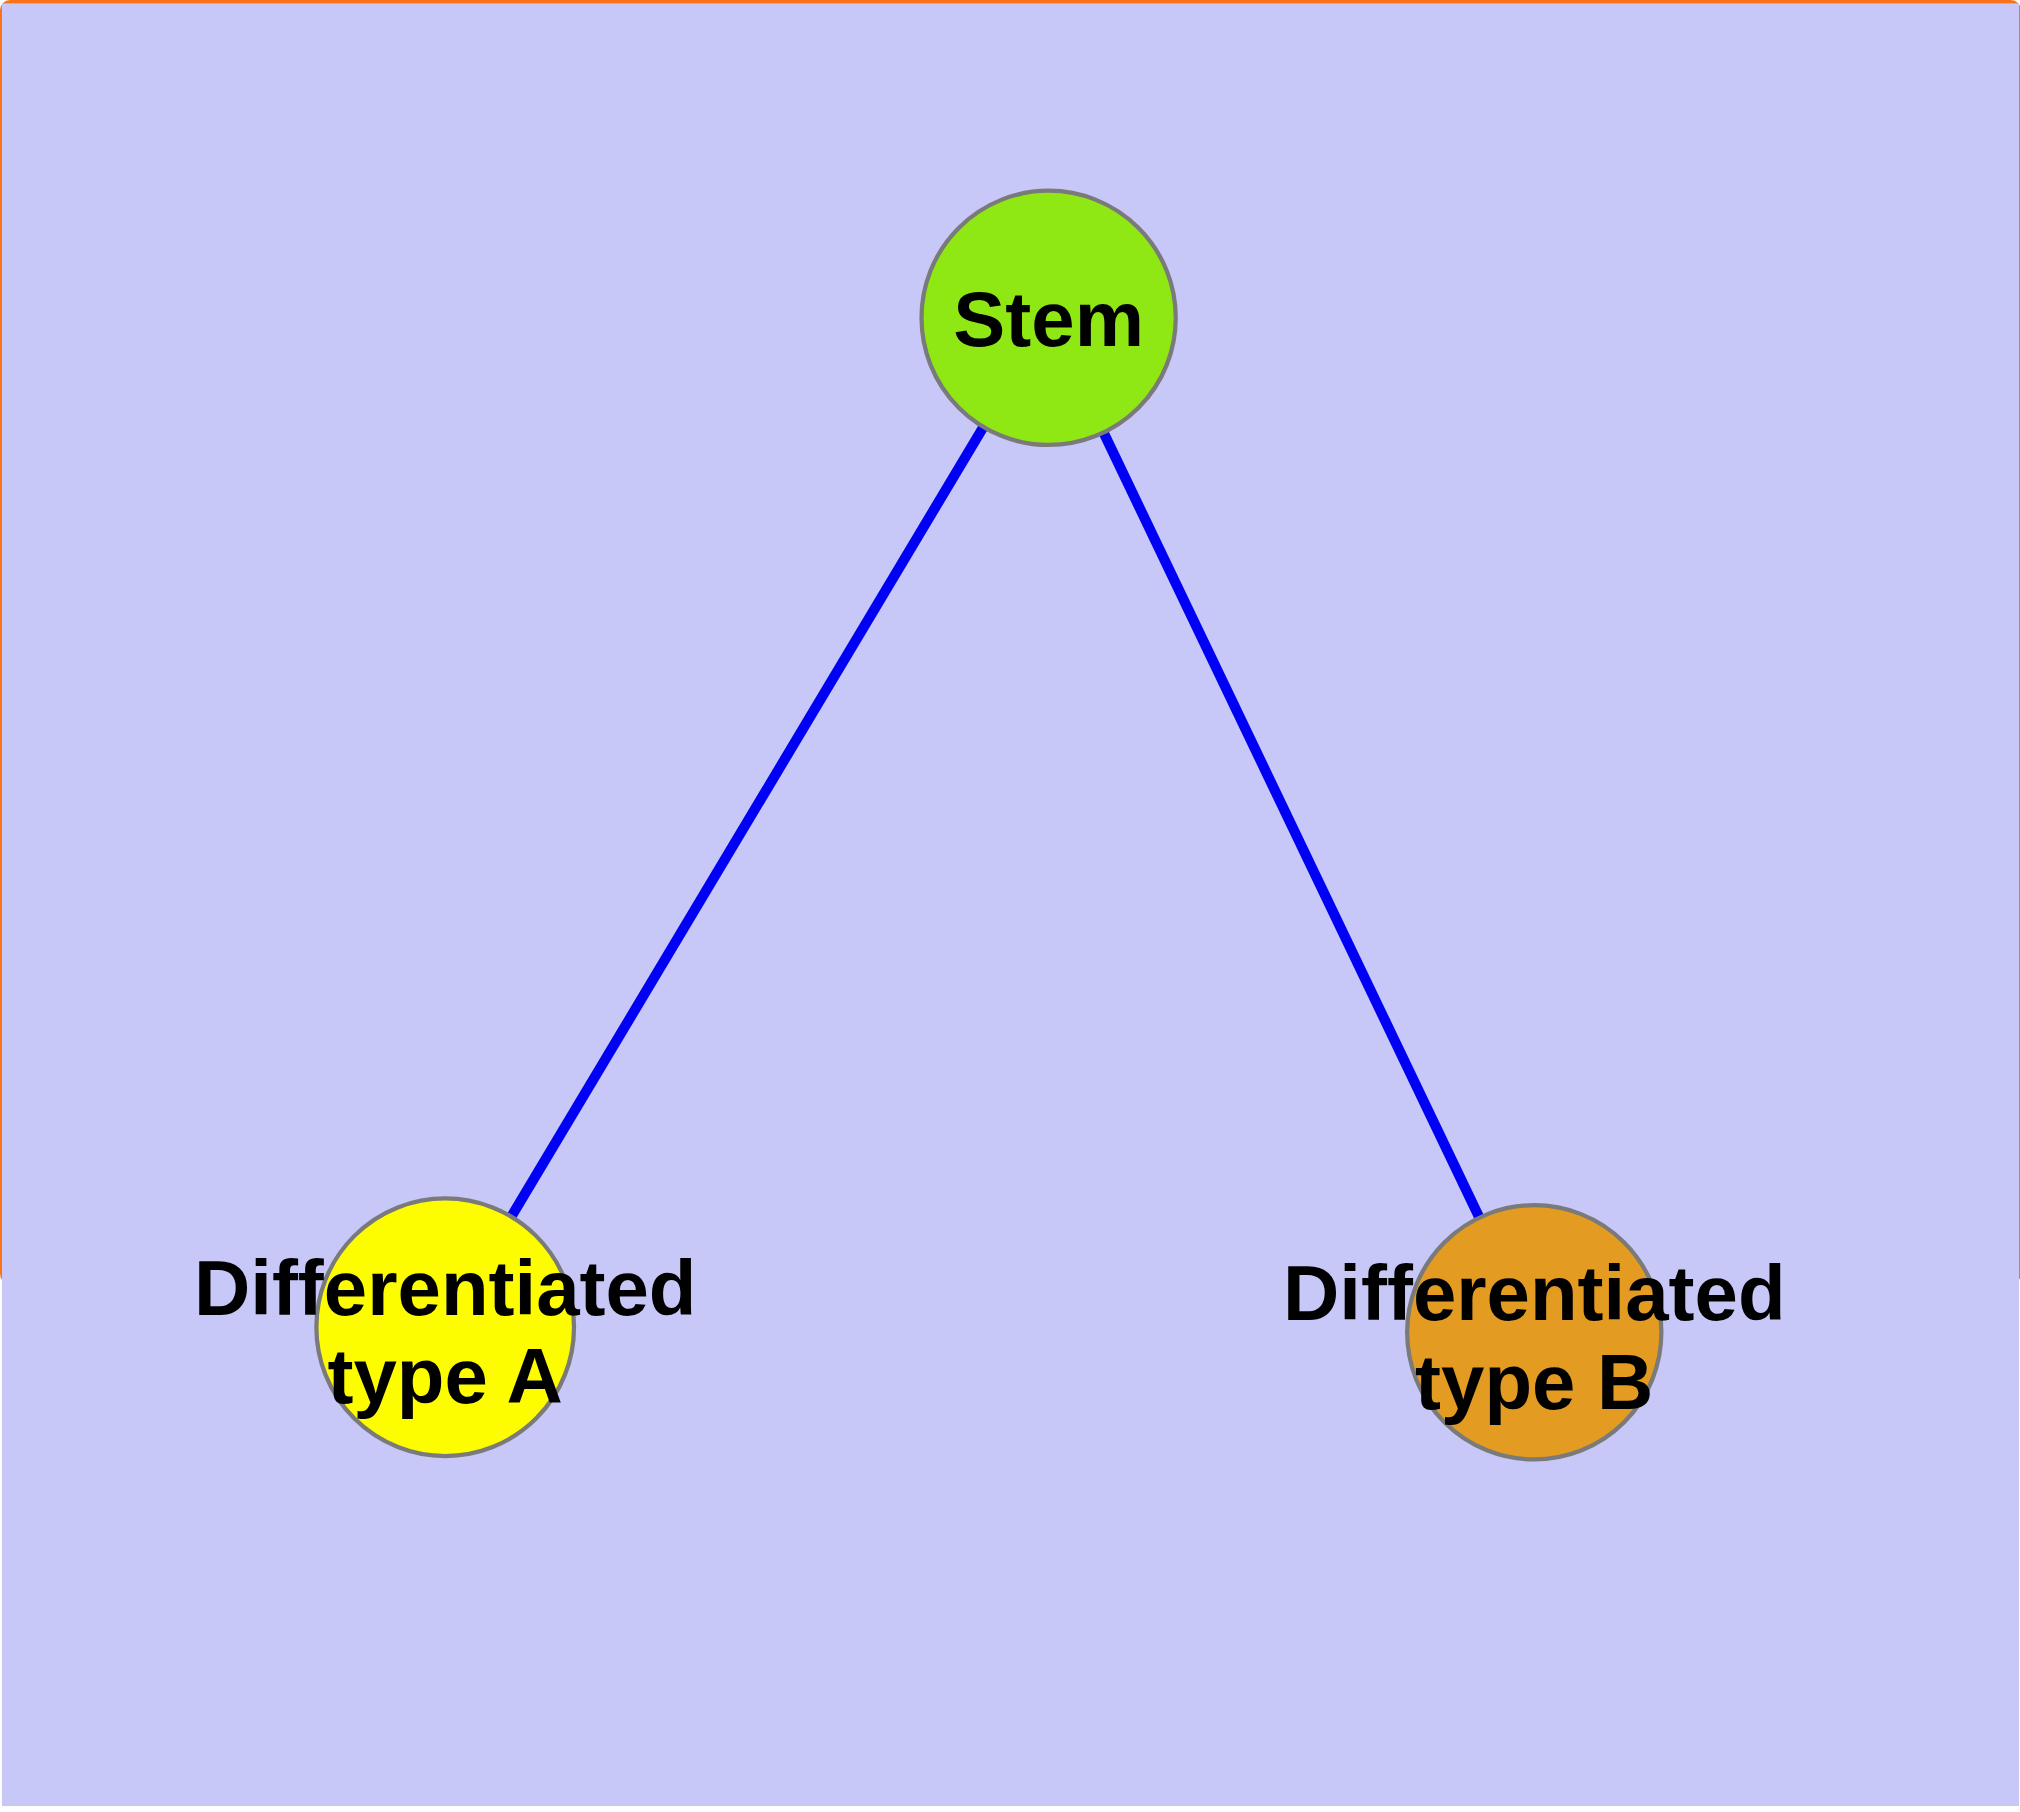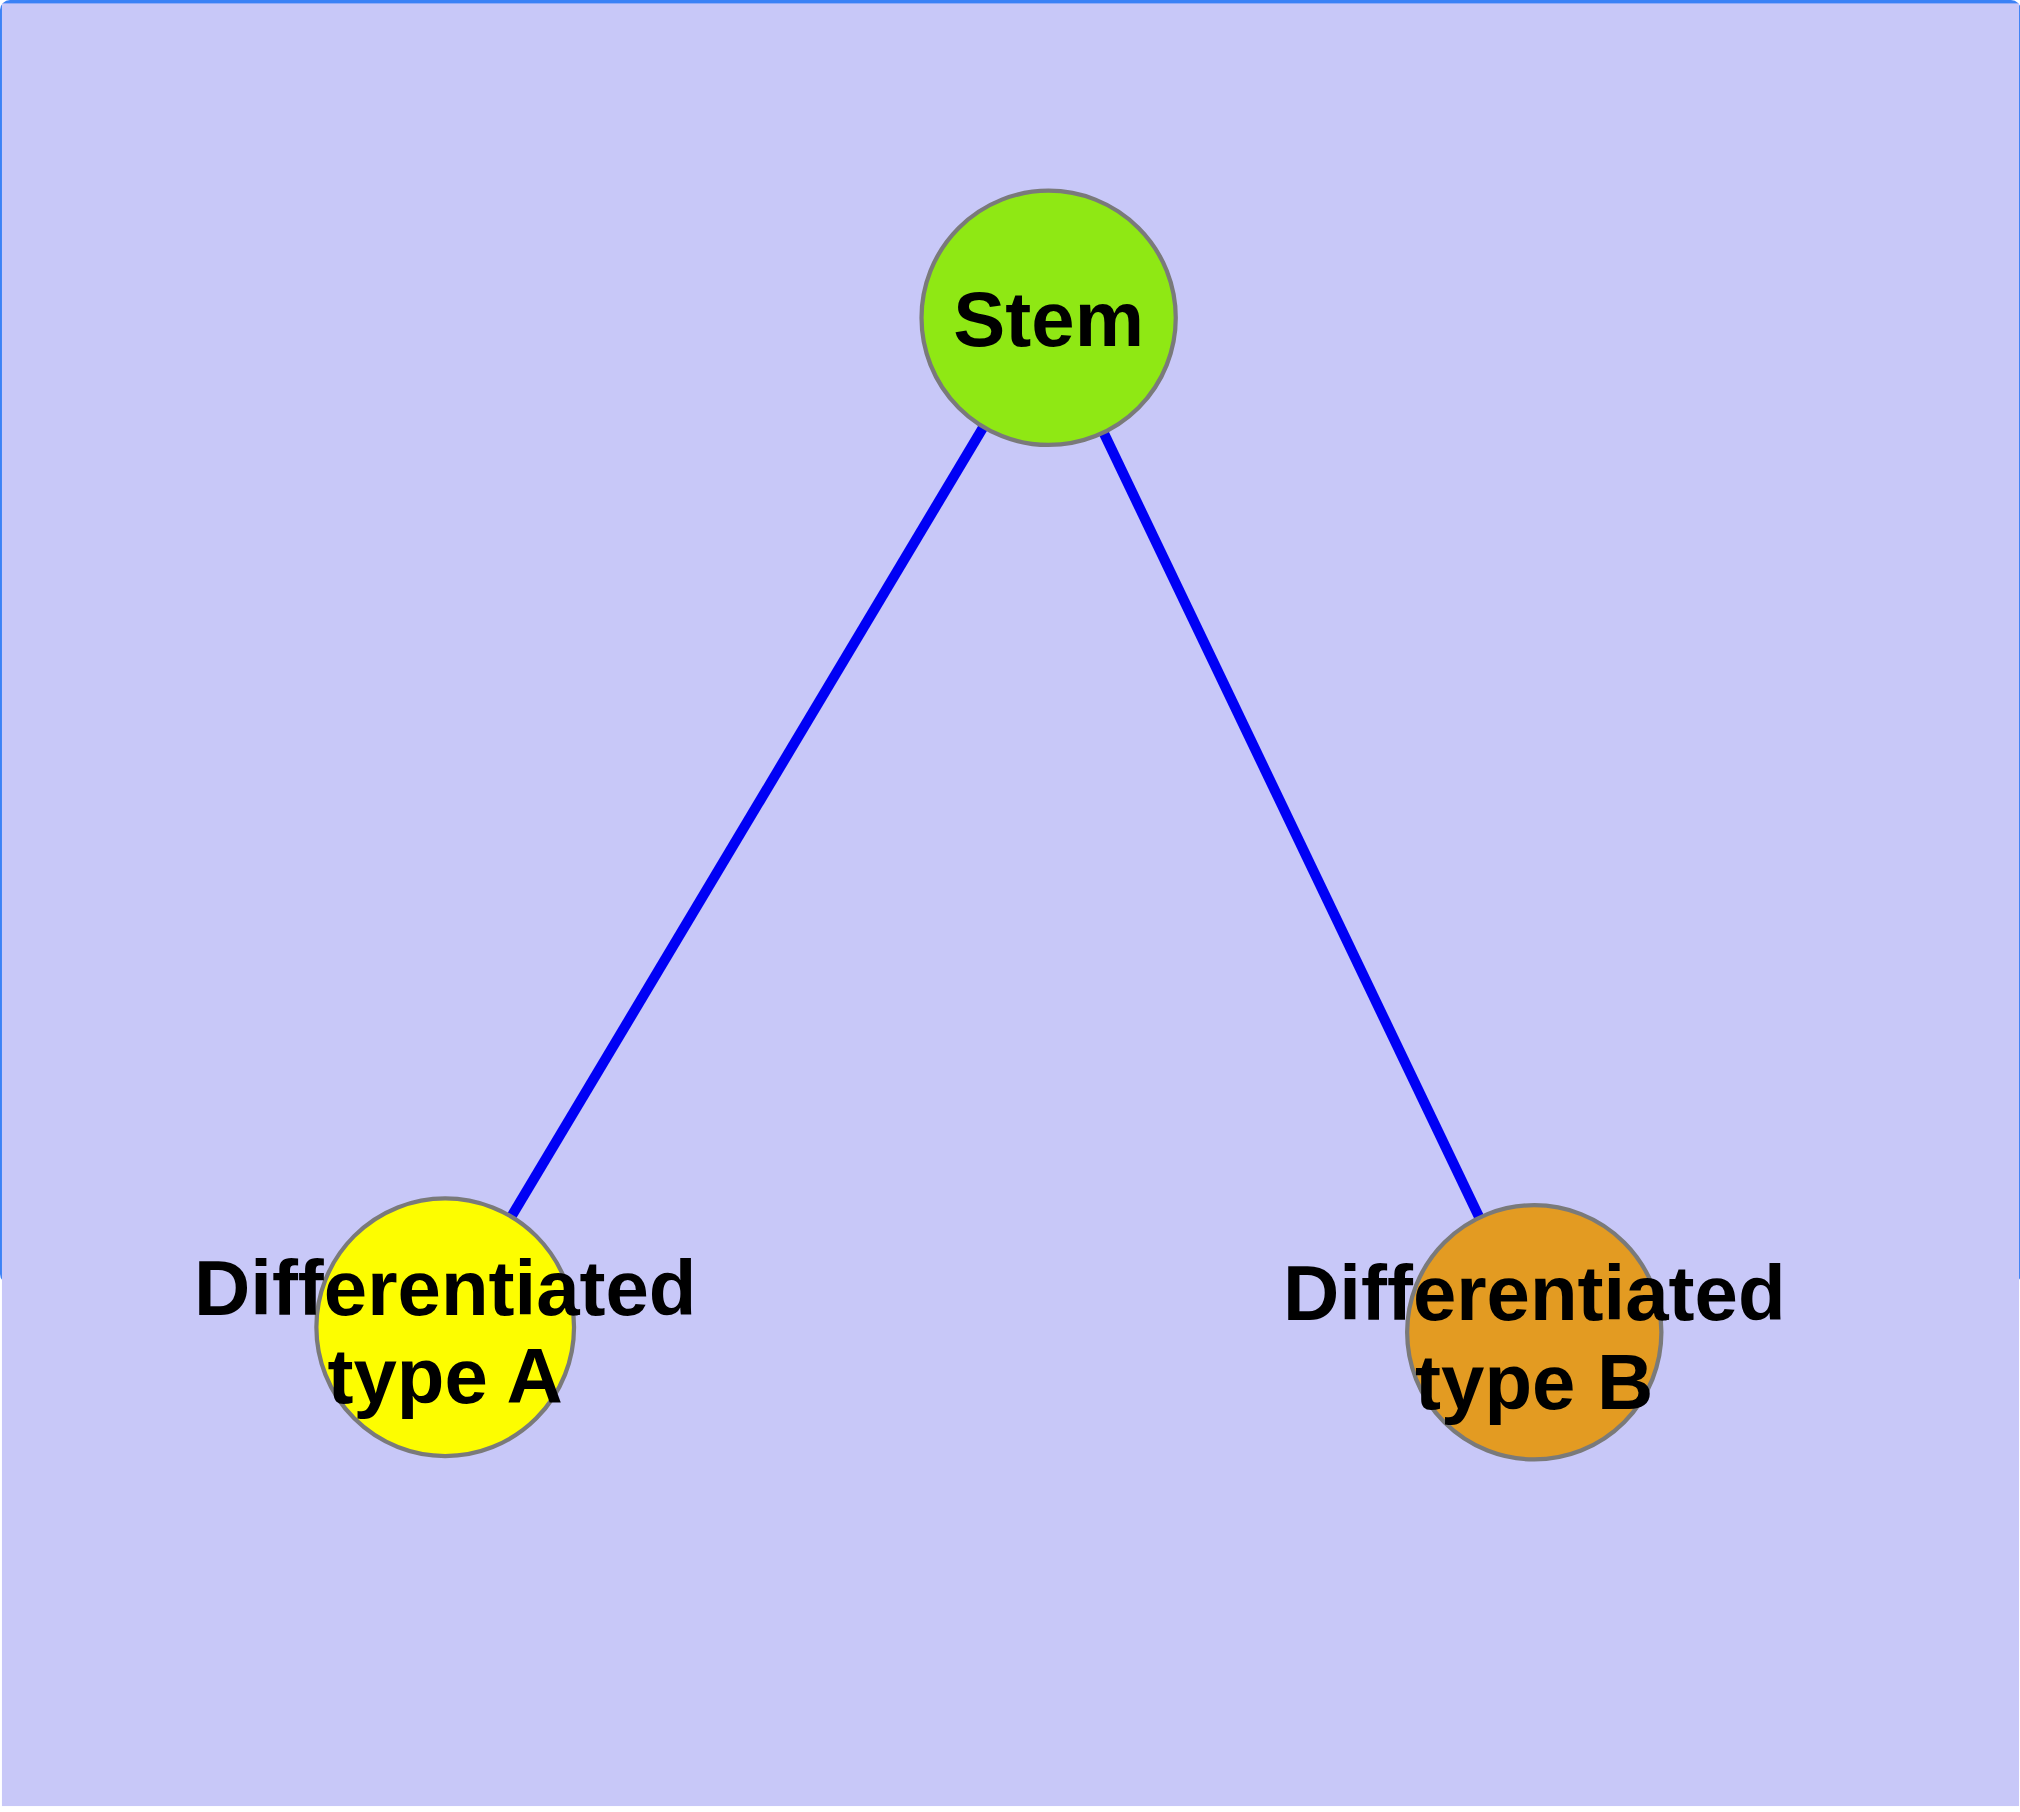--- a/index.html
+++ b/index.html
@@ -8,21 +8,21 @@
     background: #ffffff;
     width: 2021px;
     height: 1812px;
     overflow: hidden;
     font-family: "Liberation Sans", sans-serif;
   }
   .page {
     position: relative;
     width: 2021px;
     height: 1284px;
-    background: #3b82f6;
+    background: #f97316;
     border-radius: 10px;
   }
   svg.graph-canvas {
     display: block;
     width: 2021px;
     height: 1812px;
   }
   .edge-line {
     stroke-width: 12px;
     fill: none;

